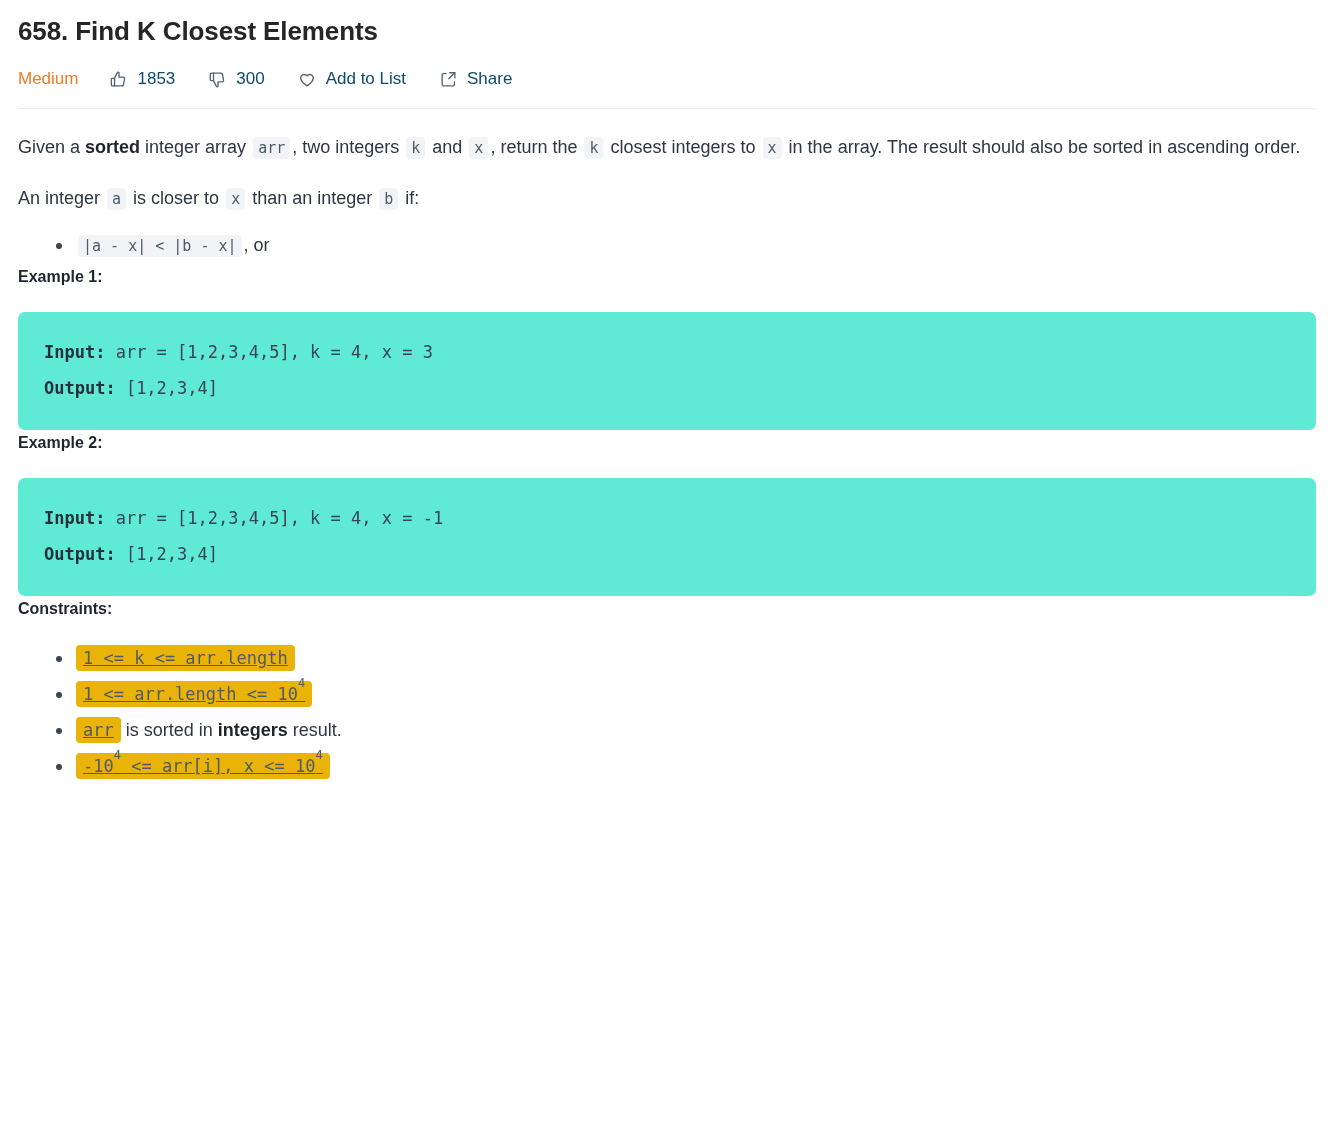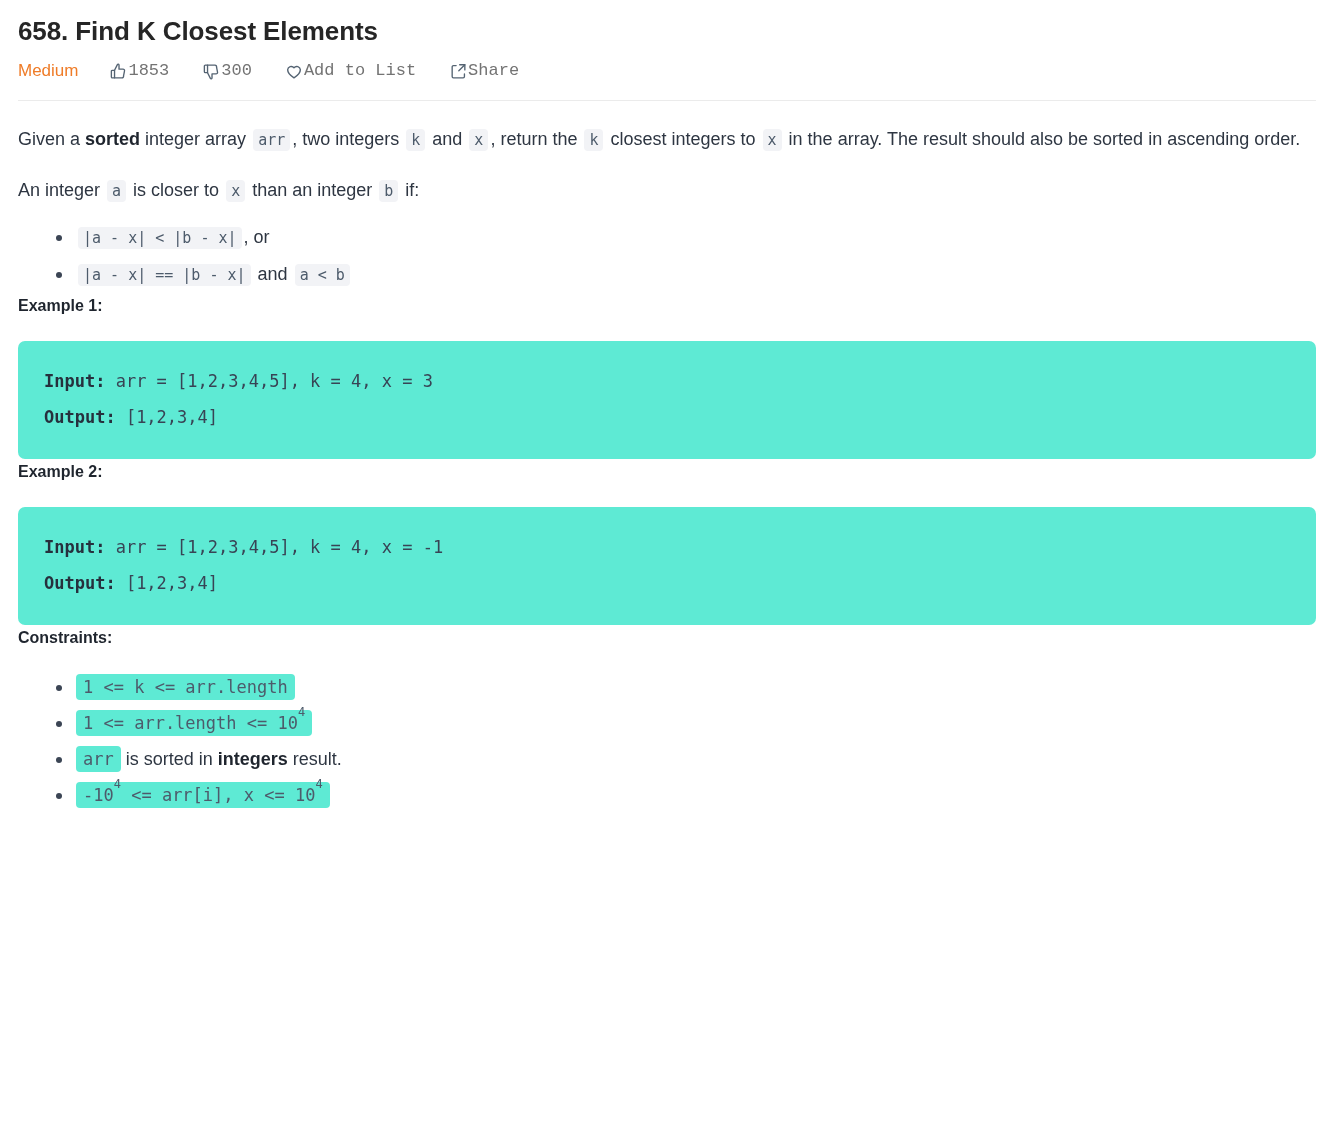--- a/index.html
+++ b/index.html
@@ -23,41 +23,42 @@
     line-height: 34px;
     color: #262626;
     letter-spacing: -0.1px;
     margin: 0;
   }
 
   .meta-row {
     display: flex;
     align-items: center;
     gap: 0px;
-    margin-top: 6px;
+    margin-top: 14px;
     height: 34px;
   }
   .difficulty {
     font-size: 17px;
     color: #ef7c28;
     line-height: 22px;
     margin-right: 30px;
   }
   .meta-action {
     display: flex;
     align-items: center;
-    color: #737373;
+    gap: 9px;
+    color: #0c4a6e;
     font-size: 17px;
     line-height: 22px;
     margin-right: 32px;
     cursor: pointer;
     background: none;
     border: none;
     padding: 0;
-    font-family: Liberation Mono, monospace;
+    font-family: Liberation Sans, sans-serif;
   }
   .meta-action .ico {
     display: inline-flex;
     align-items: center;
     justify-content: center;
     width: 20px;
     height: 20px;
     color: #546372;
   }
   .meta-action .ico svg { display: block; }
@@ -157,25 +158,26 @@
     left: -20px;
     top: 16px;
     width: 6px;
     height: 6px;
     border-radius: 50%;
     background: #3b4554;
   }
   code.cc {
     font-family: "DejaVu Sans Mono", "Liberation Mono", monospace;
     font-size: 17px;
-    background: #5eead4;
+    background: #eab308;
     color: #4d5b6b;
     border-radius: 4px;
     padding: 3px 7px;
     white-space: pre;
+    text-decoration: underline;
   }
   code.cc sup {
     font-size: 12px;
     line-height: 0;
     position: relative;
     top: -0.5em;
   }
 </style>
 </head>
 <body>
@@ -233,21 +235,20 @@
   </div>
 
   <div class="content">
 
     <p class="para first"><span>Given a </span><b>sorted</b><span> integer array </span><code class="ic">arr</code><span>, two integers </span><code class="ic">k</code><span> and </span><code class="ic">x</code><span>, return the </span><code class="ic">k</code><span> closest integers to </span><code class="ic">x</code><span> in the array. The result should also be sorted in ascending order.</span></p>
 
     <p class="para"><span>An integer </span><code class="ic">a</code><span> is closer to </span><code class="ic">x</code><span> than an integer </span><code class="ic">b</code><span> if:</span></p>
 
     <ul class="blist">
       <li><code class="ic">|a - x| &lt; |b - x|</code><span>, or</span></li>
-      <li><code class="ic">|a - x| == |b - x|</code> <span>and</span> <code class="ic">a &lt; b</code></li>
     </ul>
 
     <h3 class="section section-gap-big">Example 1:</h3>
     <pre class="codeblock"><b>Input:</b><span> arr = [1,2,3,4,5], k = 4, x = 3</span>
 <b>Output:</b><span> [1,2,3,4]</span></pre>
 
     <h3 class="section section-gap-mid">Example 2:</h3>
     <pre class="codeblock"><b>Input:</b><span> arr = [1,2,3,4,5], k = 4, x = -1</span>
 <b>Output:</b><span> [1,2,3,4]</span></pre>
 

